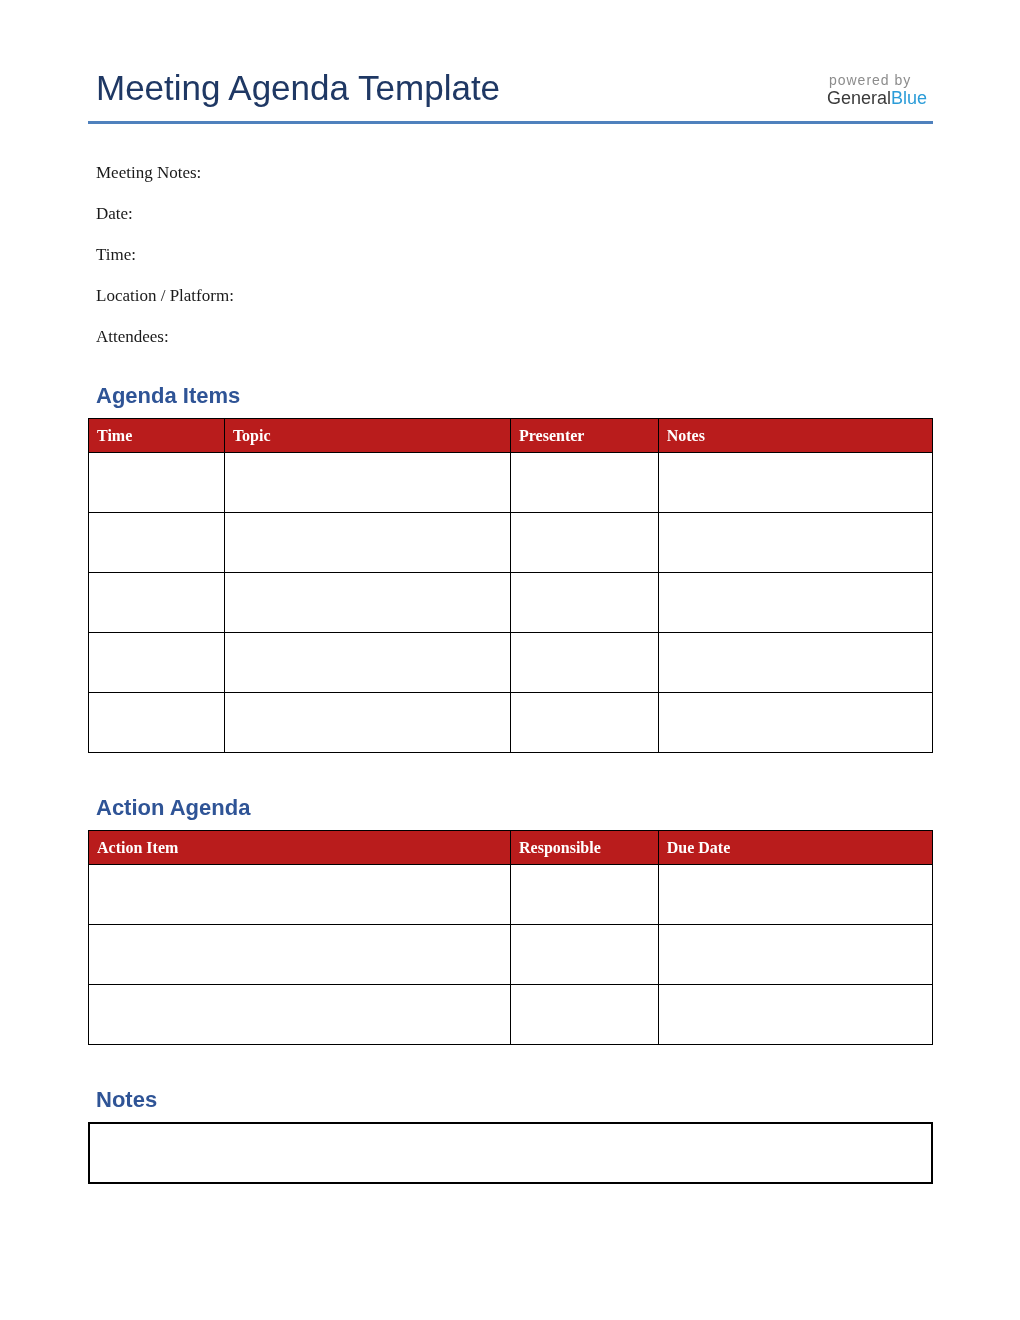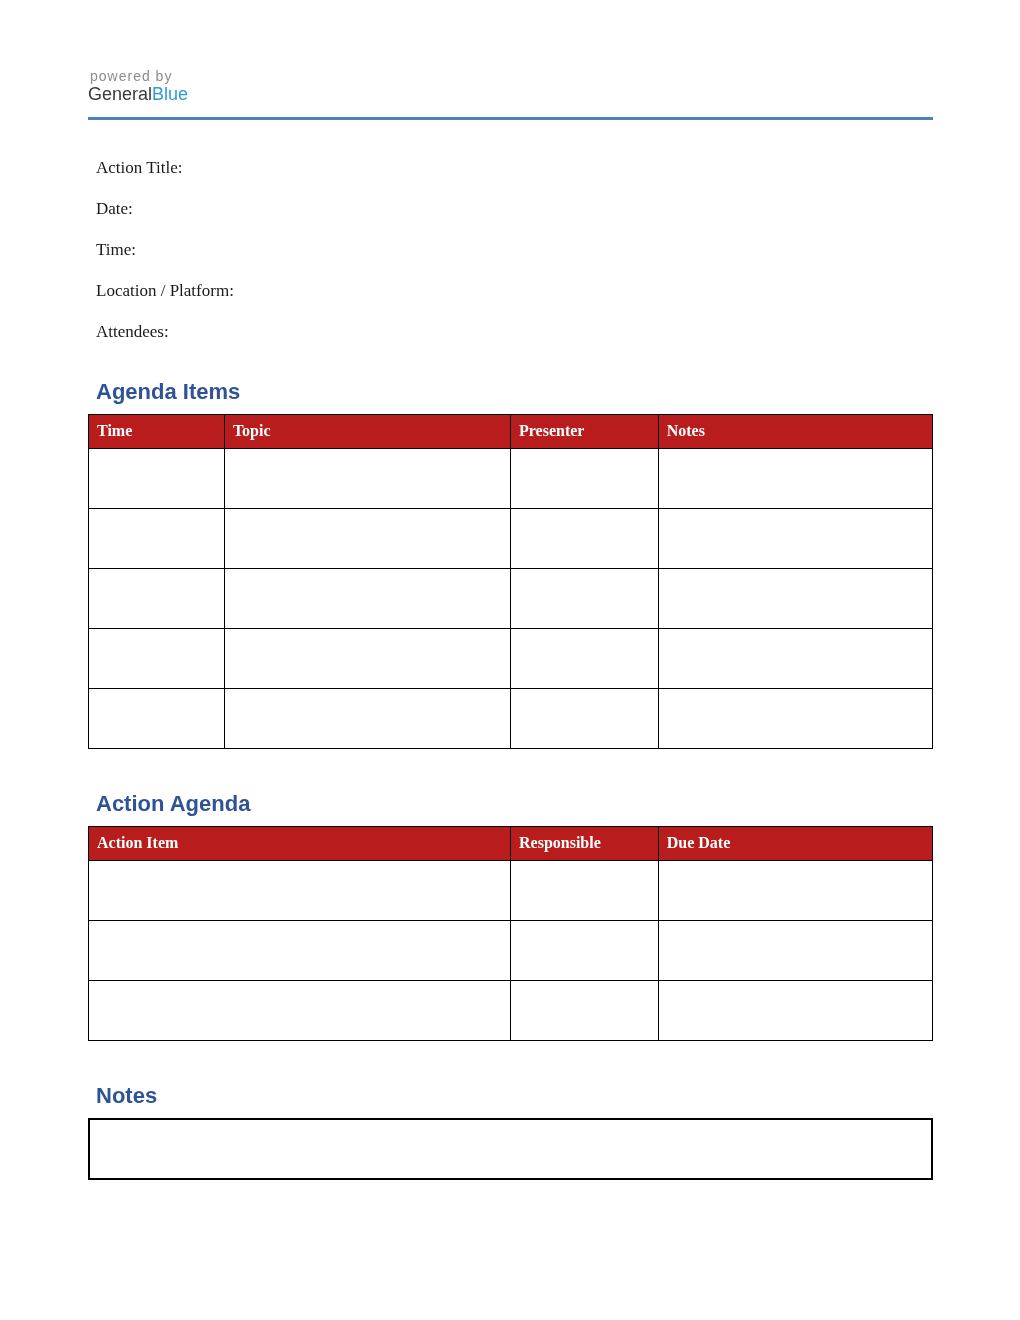--- a/index.html
+++ b/index.html
@@ -78,30 +78,31 @@
     border: 2px solid #000000; background: #ffffff;
   }
 </style>
 </head>
 <body>
 
 <div class="page">
   <div class="content">
 
     <div class="header-row">
+      <h1 class="doc-title">Meeting Agenda Template</h1>
       <div class="logo">
         <div class="powered">powered by</div>
         <div class="brand"><span>General</span><span class="blue">Blue</span></div>
       </div>
     </div>
 
     <hr class="divider">
 
     <div class="fields">
-      <div class="field-line">Action Title:</div>
+      <div class="field-line">Meeting Notes:</div>
       <div class="field-line">Date:</div>
       <div class="field-line">Time:</div>
       <div class="field-line">Location / Platform:</div>
       <div class="field-line">Attendees:</div>
     </div>
 
     <div class="section-heading h-agenda">Agenda Items</div>
 
     <table>
       <colgroup>

